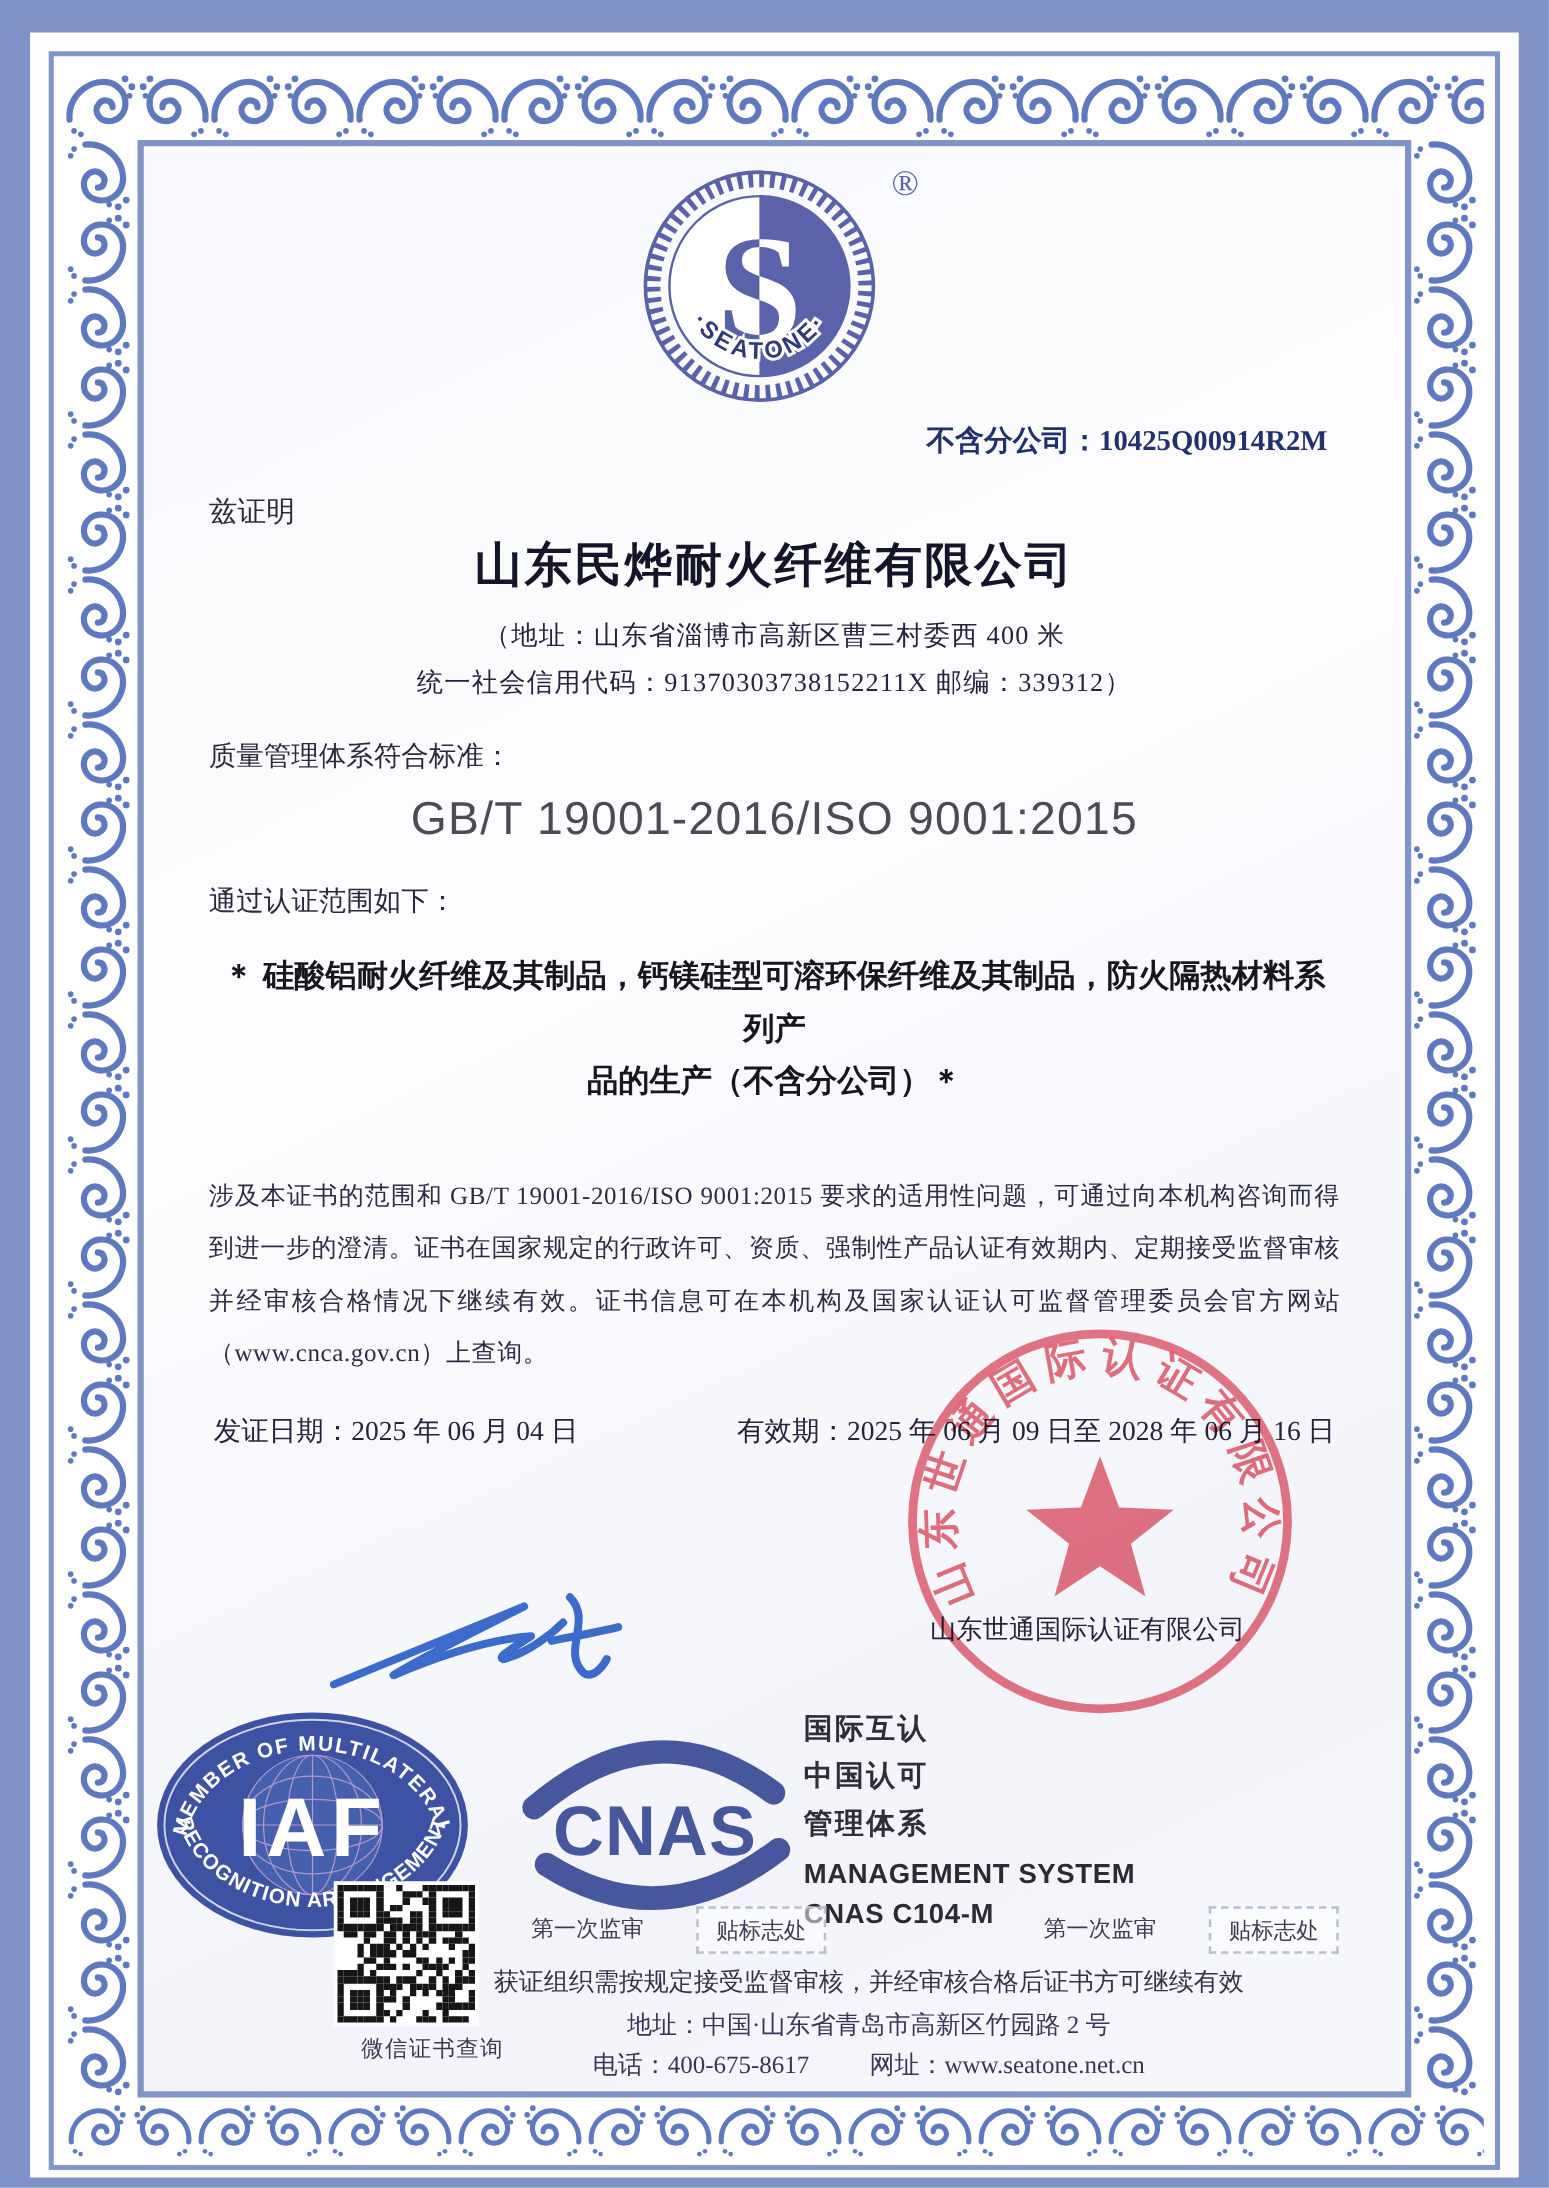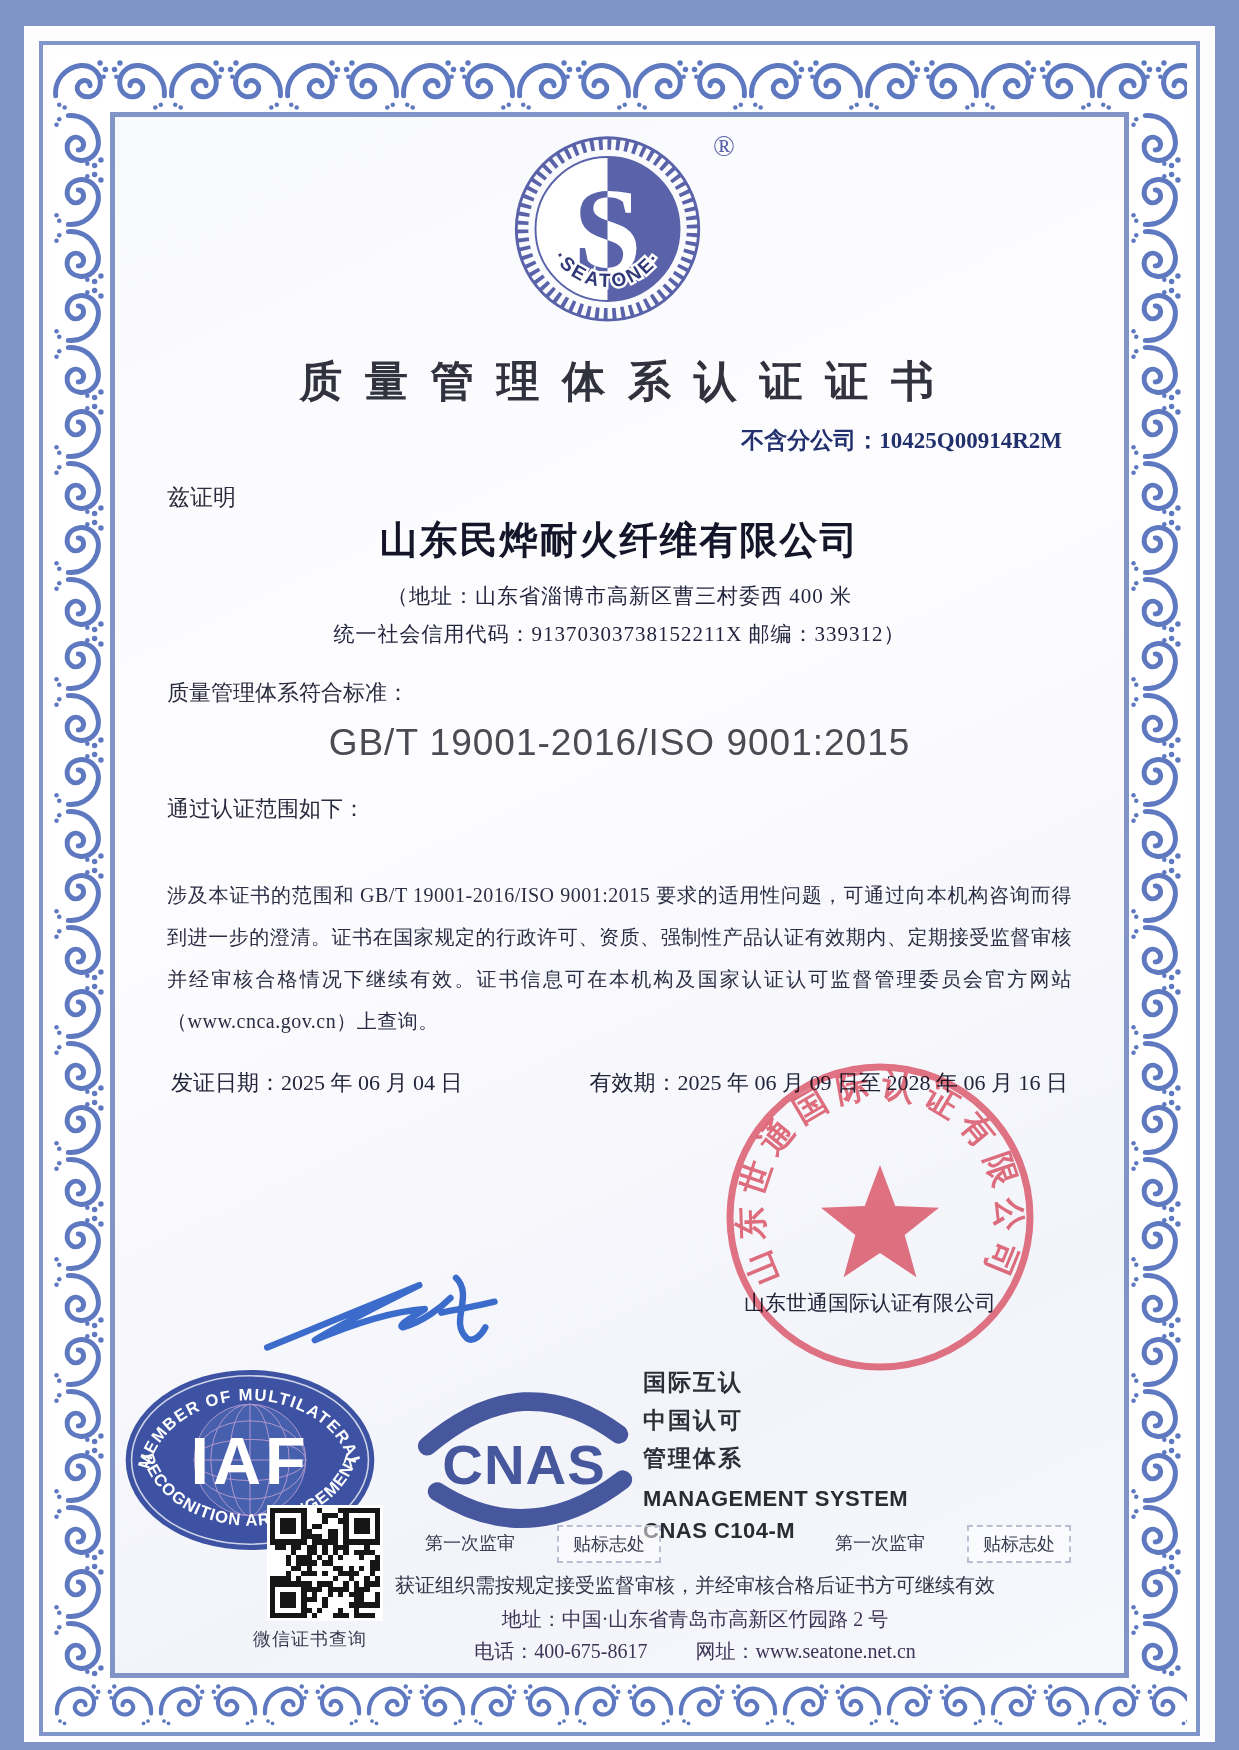--- a/index.html
+++ b/index.html
@@ -71,21 +71,21 @@
 
   .iaf{position:absolute;left:2px;top:1250px;width:266px;height:186px;}
   .cnas-mark{position:absolute;left:298px;top:1264px;width:228px;height:158px;}
   .cnas-text{position:absolute;left:528px;top:1246px;font-family:"Liberation Sans","DejaVu Sans",sans-serif;color:#2e2e38;}
   .cnas-text .zh{font-size:23px;font-weight:bold;line-height:38px;letter-spacing:2px;}
   .cnas-text .en{font-size:22px;font-weight:bold;line-height:32px;letter-spacing:.5px;color:#2b2b33;}
   .cnas-text .en.first{margin-top:6px;}
 
   .qr{position:absolute;left:152px;top:1388px;width:116px;height:116px;background:#fff;display:grid;grid-template-columns:repeat(21,1fr);grid-template-rows:repeat(21,1fr);padding:3px;}
   .qr div{width:100%;height:100%;}
-  .qr-caption{position:absolute;left:138px;top:1510px;width:150px;text-align:left;font-size:18px;color:#3a3a50;letter-spacing:1px;}
+  .qr-caption{position:absolute;left:138px;top:1510px;width:150px;text-align:right;font-size:18px;color:#3a3a50;letter-spacing:1px;}
 
   .audit-row{position:absolute;left:296px;top:1408px;width:660px;height:36px;font-size:18px;color:#3c3c52;}
   .audit-row .lbl{position:absolute;top:6px;}
   .audit-row .box{position:absolute;top:0;border:2px dashed #b9bed2;padding:5px 14px;color:#3c3c52;background:rgba(255,255,255,.5);}
   .a1{left:14px;} .b1{left:146px;} .a2{left:424px;} .b2{left:556px;}
   .sup-note{position:absolute;left:230px;top:1455px;width:700px;text-align:center;font-size:20px;color:#333348;}
   .org-addr{position:absolute;left:230px;top:1489px;width:700px;text-align:center;font-size:20px;color:#3c3456;}
   .contact-row{position:absolute;left:230px;top:1521px;width:700px;display:flex;justify-content:center;gap:48px;font-size:20px;color:#3c3456;}
 </style>
 </head>
@@ -1273,35 +1273,38 @@
            <path d="M102 27 A 75 75 0 0 1 102 177 Z" fill="#5a63aa"></path>
            <text x="102" y="148" font-size="128" font-weight="bold" text-anchor="middle" font-family="'Liberation Serif','DejaVu Serif',serif" fill="#5a63aa">S</text>
            <text x="102" y="148" font-size="128" font-weight="bold" text-anchor="middle" font-family="'Liberation Serif','DejaVu Serif',serif" fill="#ffffff" clip-path="url(#rightHalf)">S</text>
            <text font-size="20" font-weight="bold" letter-spacing="3" fill="#313a78" stroke="#ffffff" stroke-width="5" paint-order="stroke" font-family="'Liberation Sans','DejaVu Sans',sans-serif">
              <textPath href="#seatoneArc" startOffset="50%" text-anchor="middle">·SEATONE·</textPath>
            </text>
            <text x="212" y="26" font-size="30" fill="#5a63aa">®</text>
          </svg>
        </div>
 
-       <div class="cert-title">质 量 管 理 体 系 认 证 证 书</div>
 
        <div class="cert-no"><span>不含分公司：</span><span>10425Q00914R2M</span></div>
 
        <div class="attest">兹证明</div>
 
        <div class="company">山东民烨耐火纤维有限公司</div>
 
        <div class="addr l1">（地址：山东省淄博市高新区曹三村委西 400 米</div>
        <div class="addr l2">统一社会信用代码：91370303738152211X 邮编：339312）</div>
 
        <div class="label-line">质量管理体系符合标准：</div>
        <div class="standard">GB/T 19001-2016/ISO 9001:2015</div>
 
        <div class="label-line" style="">通过认证范围如下：</div>
+       <div class="scope">
+         <div>＊ 硅酸铝耐火纤维及其制品，钙镁硅型可溶环保纤维及其制品，防火隔热材料系列产</div>
+         <div>品的生产（不含分公司）＊</div>
+       </div>
 
        <div class="note">涉及本证书的范围和 GB/T 19001-2016/ISO 9001:2015 要求的适用性问题，可通过向本机构咨询而得到进一步的澄清。证书在国家规定的行政许可、资质、强制性产品认证有效期内、定期接受监督审核并经审核合格情况下继续有效。证书信息可在本机构及国家认证认可监督管理委员会官方网站（www.cnca.gov.cn）上查询。</div>
 
        <div class="dates">
          <div><span>发证日期：</span><span>2025 年 06 月 04 日</span></div>
          <div><span>有效期：</span><span>2025 年 06 月 09 日至 2028 年 06 月 16 日</span></div>
        </div>
 
 
        <svg class="signature" viewBox="0 0 280 120" xmlns="http://www.w3.org/2000/svg">

